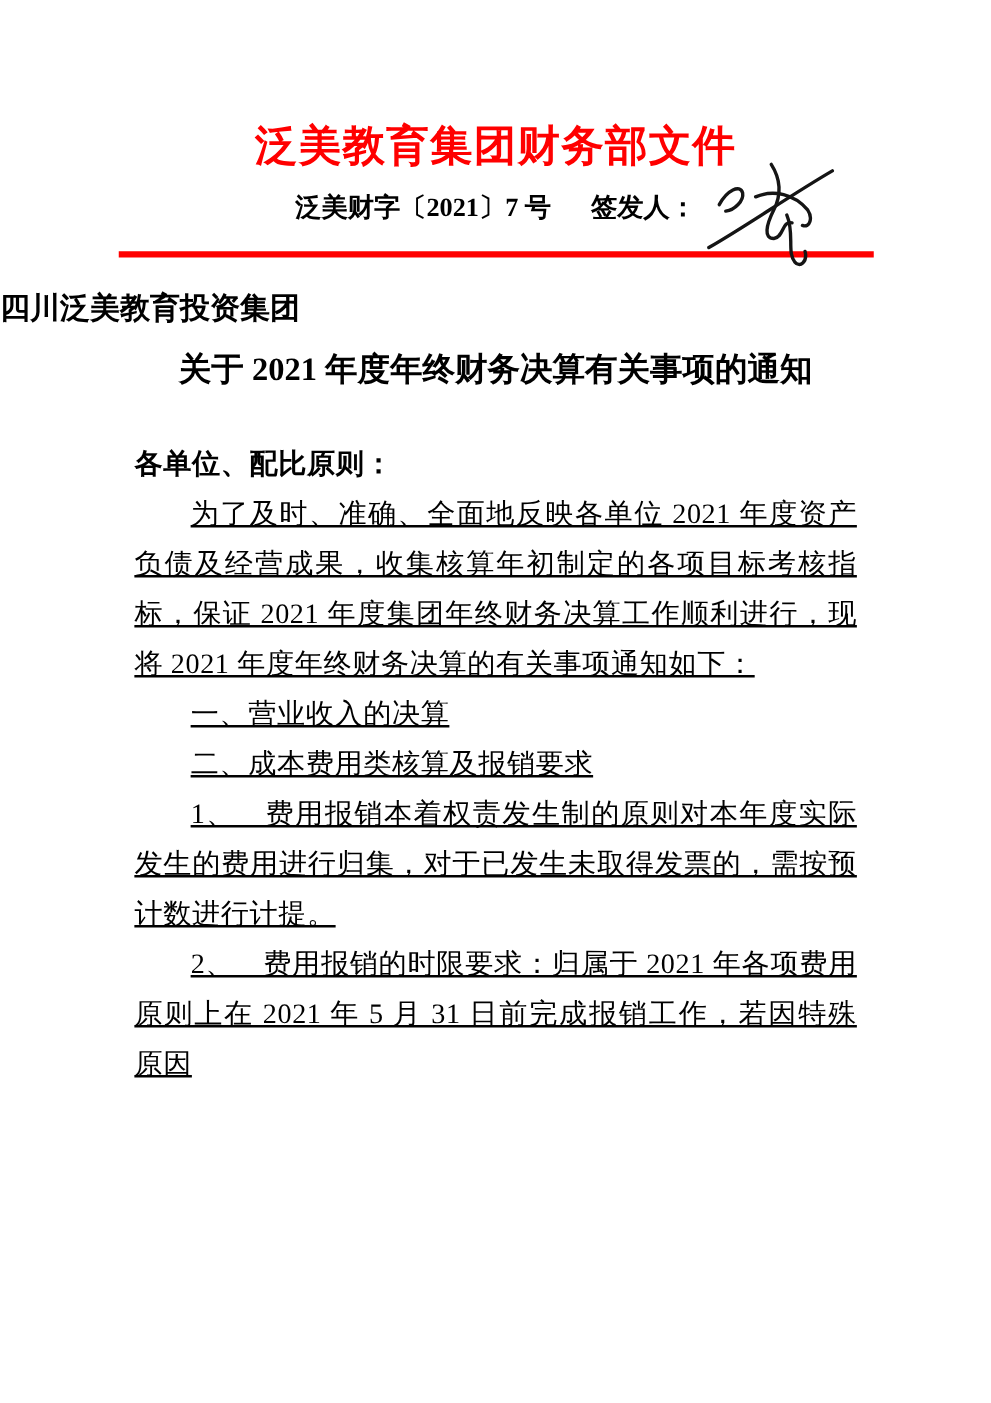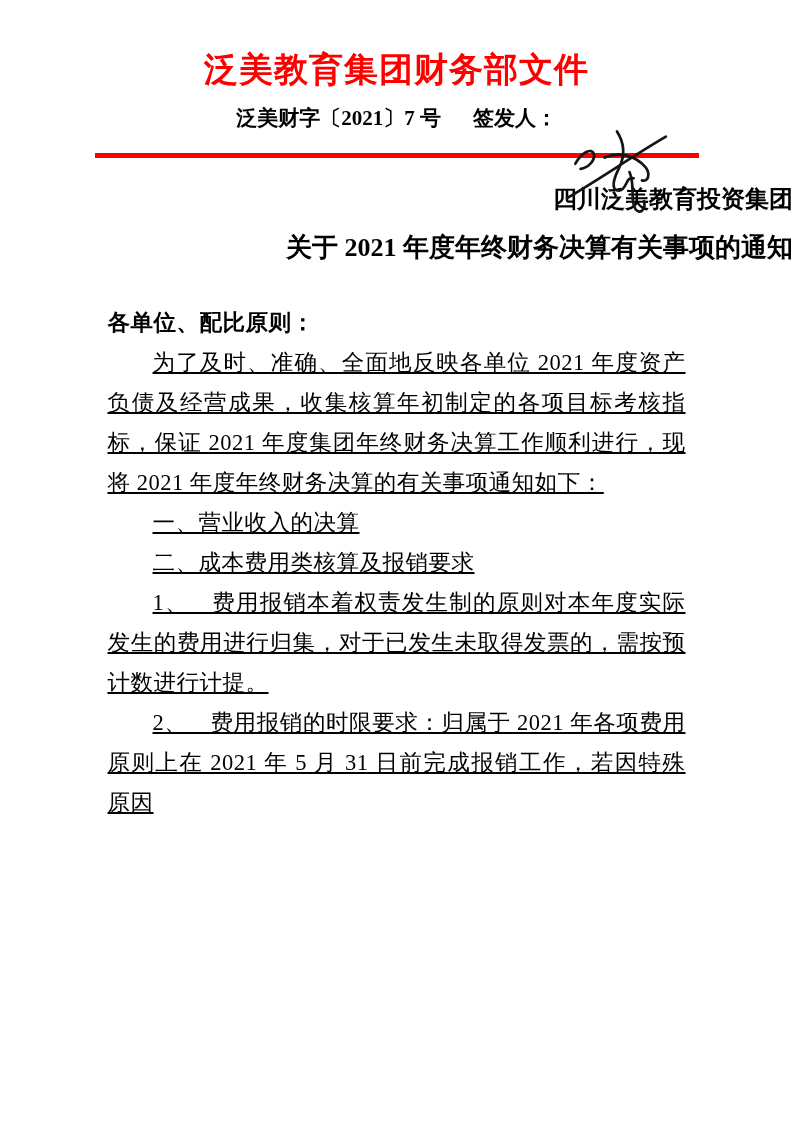--- a/index.html
+++ b/index.html
@@ -17,21 +17,21 @@
     position: relative;
     width: 793px;
     height: 1122px;
     margin: 0 auto;
     background: var(--page-background);
     color: var(--text-black);
     font-family: "Liberation Serif", "DejaVu Serif", serif;
     overflow: hidden;
   }
   .masthead {
-    padding-top: 48px;
+    padding-top: 96px;
     text-align: center;
     font-size: 34px;
     line-height: 44px;
     font-weight: bold;
     color: var(--accent-red);
     letter-spacing: 1px;
   }
   .ref-row {
     margin-top: 10px;
     display: flex;
@@ -52,28 +52,28 @@
   }
   .signature-wrap svg { width: 100%; height: 100%; }
   .rule {
     margin: 19px auto 0;
     width: 604px;
     height: 5px;
     background: var(--accent-red);
   }
   .org-title {
     margin: 26px 0 0;
-    text-align: right;
+    text-align: left;
     font-size: 24px;
     line-height: 30px;
     font-weight: bold;
   }
   .doc-title {
     margin: 18px 0 0;
-    text-align: right;
+    text-align: center;
     font-size: 26px;
     line-height: 32px;
     font-weight: bold;
   }
   .body {
     margin: 39px auto 0;
     width: 578px;
     font-size: 22.5px;
     line-height: 40px;
     text-align: justify;

